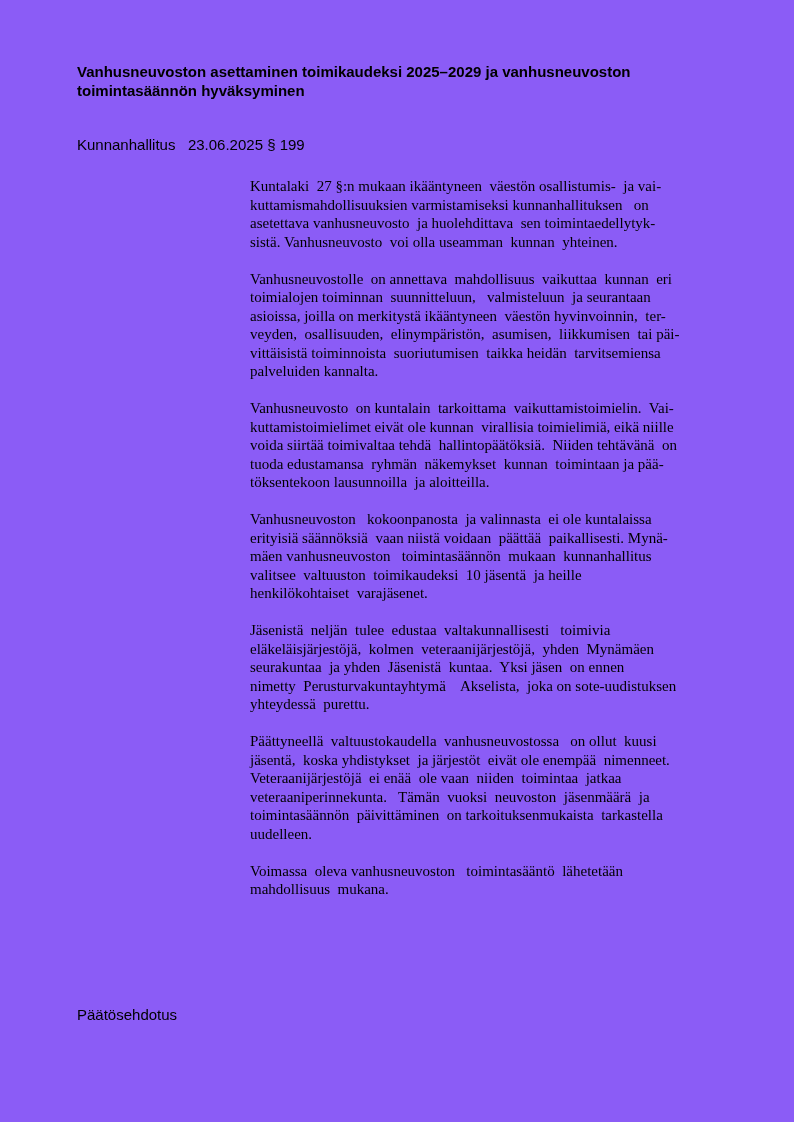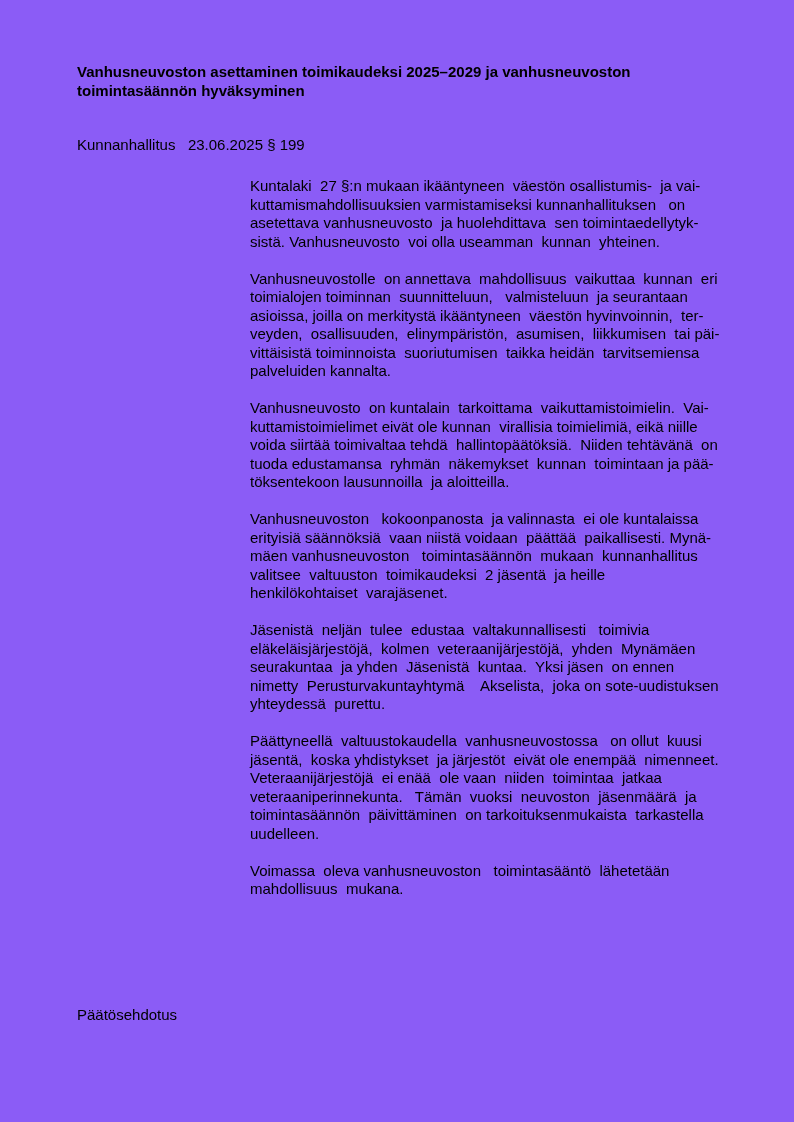--- a/index.html
+++ b/index.html
@@ -41,20 +41,21 @@
     top: 177px;
     width: 515px;
   }
   .preparer-block {
     margin: 0 0 31px 0;
     white-space: pre-wrap;
   }
   .body-para {
     margin: 0 0 18.5px 0;
     white-space: pre-wrap;
+    font-family: Liberation Serif, serif;
   }
   .decision-label {
     position: absolute;
     left: 77px;
     top: 1006px;
     white-space: pre-wrap;
     text-align: right;
   }
 </style>
 </head>
@@ -84,21 +85,21 @@
 
     <p class="body-para">Vanhusneuvosto  on kuntalain  tarkoittama  vaikuttamistoimielin.  Vai-
 kuttamistoimielimet eivät ole kunnan  virallisia toimielimiä, eikä niille
 voida siirtää toimivaltaa tehdä  hallintopäätöksiä.  Niiden tehtävänä  on
 tuoda edustamansa  ryhmän  näkemykset  kunnan  toimintaan ja pää-
 töksentekoon lausunnoilla  ja aloitteilla.</p>
 
     <p class="body-para">Vanhusneuvoston   kokoonpanosta  ja valinnasta  ei ole kuntalaissa
 erityisiä säännöksiä  vaan niistä voidaan  päättää  paikallisesti. Mynä-
 mäen vanhusneuvoston   toimintasäännön  mukaan  kunnanhallitus
-valitsee  valtuuston  toimikaudeksi  2 jäsentä  ja heille
+valitsee  valtuuston  toimikaudeksi  10 jäsentä  ja heille
 henkilökohtaiset  varajäsenet.</p>
 
     <p class="body-para">Jäsenistä  neljän  tulee  edustaa  valtakunnallisesti   toimivia
 eläkeläisjärjestöjä,  kolmen  veteraanijärjestöjä,  yhden  Mynämäen
 seurakuntaa  ja yhden  Jäsenistä  kuntaa.  Yksi jäsen  on ennen
 nimetty  Perusturvakuntayhtymä    Akselista,  joka on sote-uudistuksen
 yhteydessä  purettu.</p>
 
     <p class="body-para">Päättyneellä  valtuustokaudella  vanhusneuvostossa   on ollut  kuusi
 jäsentä,  koska yhdistykset  ja järjestöt  eivät ole enempää  nimenneet.

